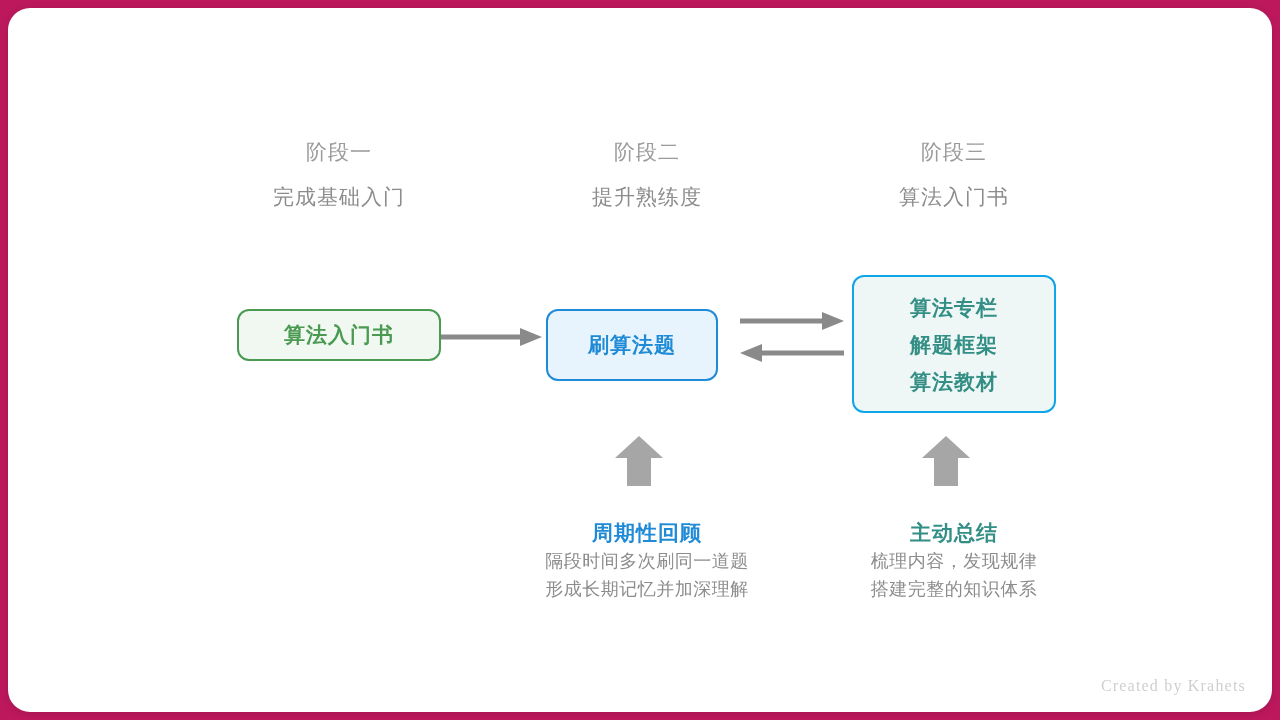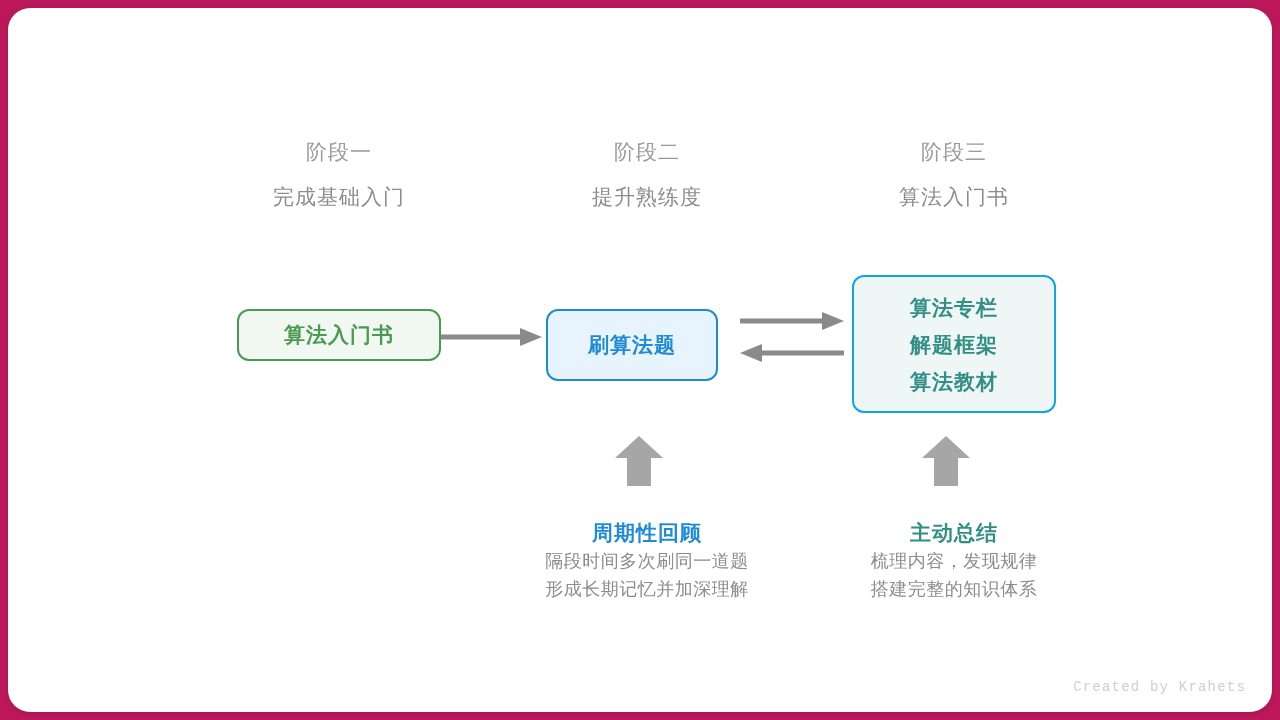--- a/index.html
+++ b/index.html
@@ -137,22 +137,22 @@
   #annot-review { left: 489px; top: 511px; }
   #annot-review .annot-title { color: #1f8ad6; }
   #annot-summary { left: 796px; top: 511px; }
   #annot-summary .annot-title { color: #338f86; }
 
   
   #watermark {
     position: absolute;
     right: 26px;
     bottom: 17px;
-    font-family: Liberation Mono, monospace;
-    font-size: 14px;
+    font-family: Liberation Serif, serif;
+    font-size: 16px;
     color: #cfcfcf;
     letter-spacing: 1.2px;
     white-space: nowrap;
   }
 </style>
 </head>
 <body>
 
 <div class="canvas">
   <div class="card">

